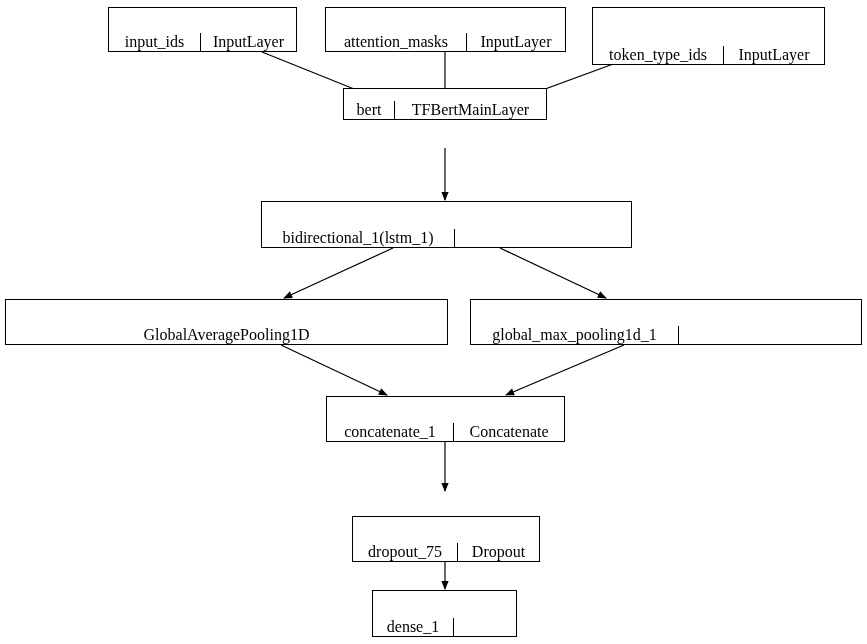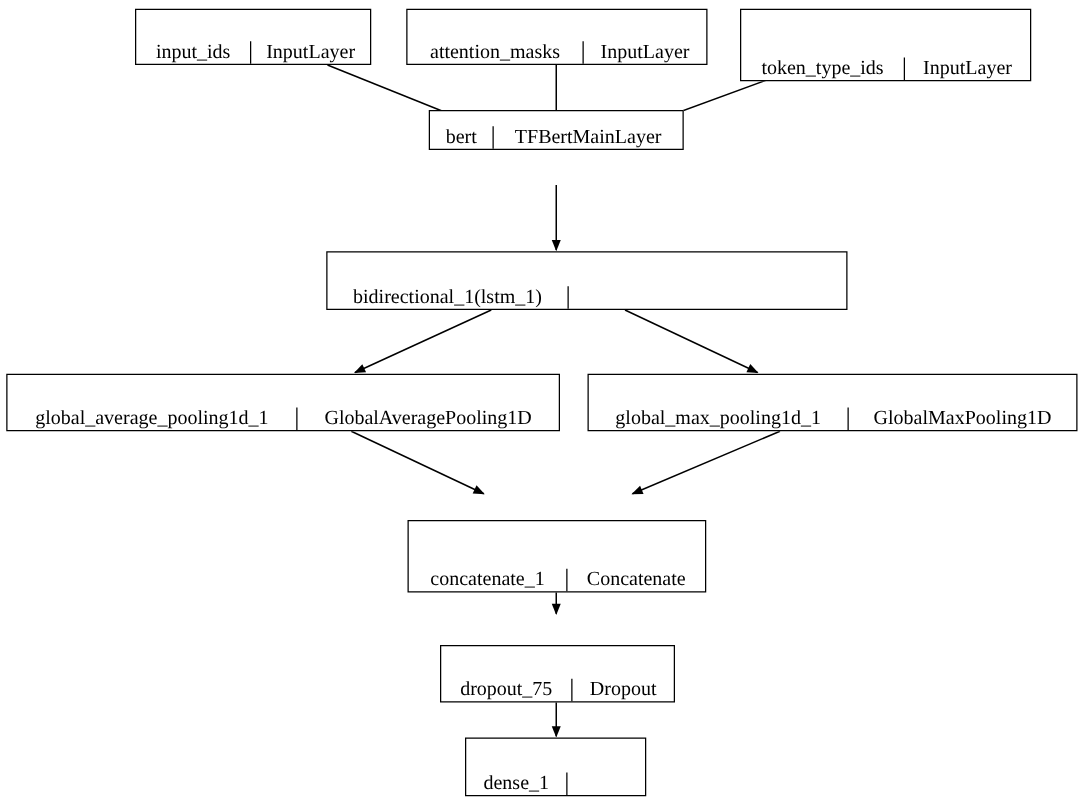--- a/index.html
+++ b/index.html
@@ -90,35 +90,33 @@
   <div class="node" style="left:592px; top:7px; width:233px; height:58px">
     <div class="cell name" style="width:131px">token_type_ids</div>
     <div class="cell type">InputLayer</div>
   </div>
 
   <div class="node" style="left:343px; top:88px; width:204px; height:32px">
     <div class="cell name" style="width:51px">bert</div>
     <div class="cell type">TFBertMainLayer</div>
   </div>
 
-  <div class="node" style="left:261px; top:201px; width:417px; height:47px">
+  <div class="node" style="left:261px; top:201px; width:371px; height:47px">
     <div class="cell name" style="width:193px">bidirectional_1(lstm_1)</div>
   </div>
 
   <div class="node" style="left:5px; top:299px; width:443px; height:46px">
-    <div class="cell name" style="width:232px">global_average_pooling1d_1</div>
     <div class="cell type">GlobalAveragePooling1D</div>
   </div>
 
   <div class="node" style="left:470px; top:299px; width:392px; height:46px">
     <div class="cell name" style="width:208px">global_max_pooling1d_1</div>
-    <div class="cell type">GlobalMaxPooling1D</div>
   </div>
 
-  <div class="node" style="left:326px; top:416px; width:239px; height:58px">
+  <div class="node" style="left:326px; top:396px; width:239px; height:46px">
     <div class="cell name" style="width:127px">concatenate_1</div>
     <div class="cell type">Concatenate</div>
   </div>
 
   <div class="node" style="left:352px; top:516px; width:188px; height:46px">
     <div class="cell name" style="width:105px">dropout_75</div>
     <div class="cell type">Dropout</div>
   </div>
 
   <div class="node" style="left:372px; top:590px; width:145px; height:47px">

